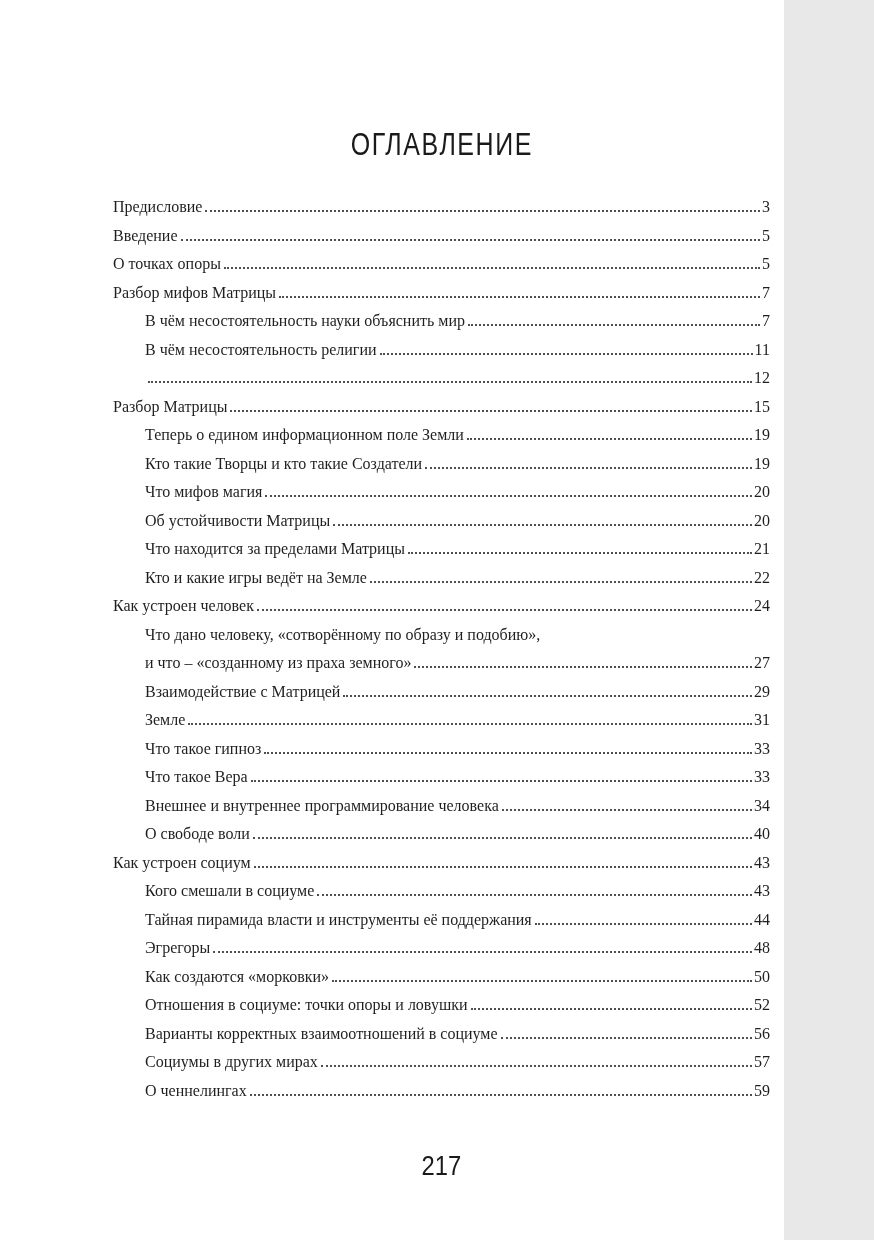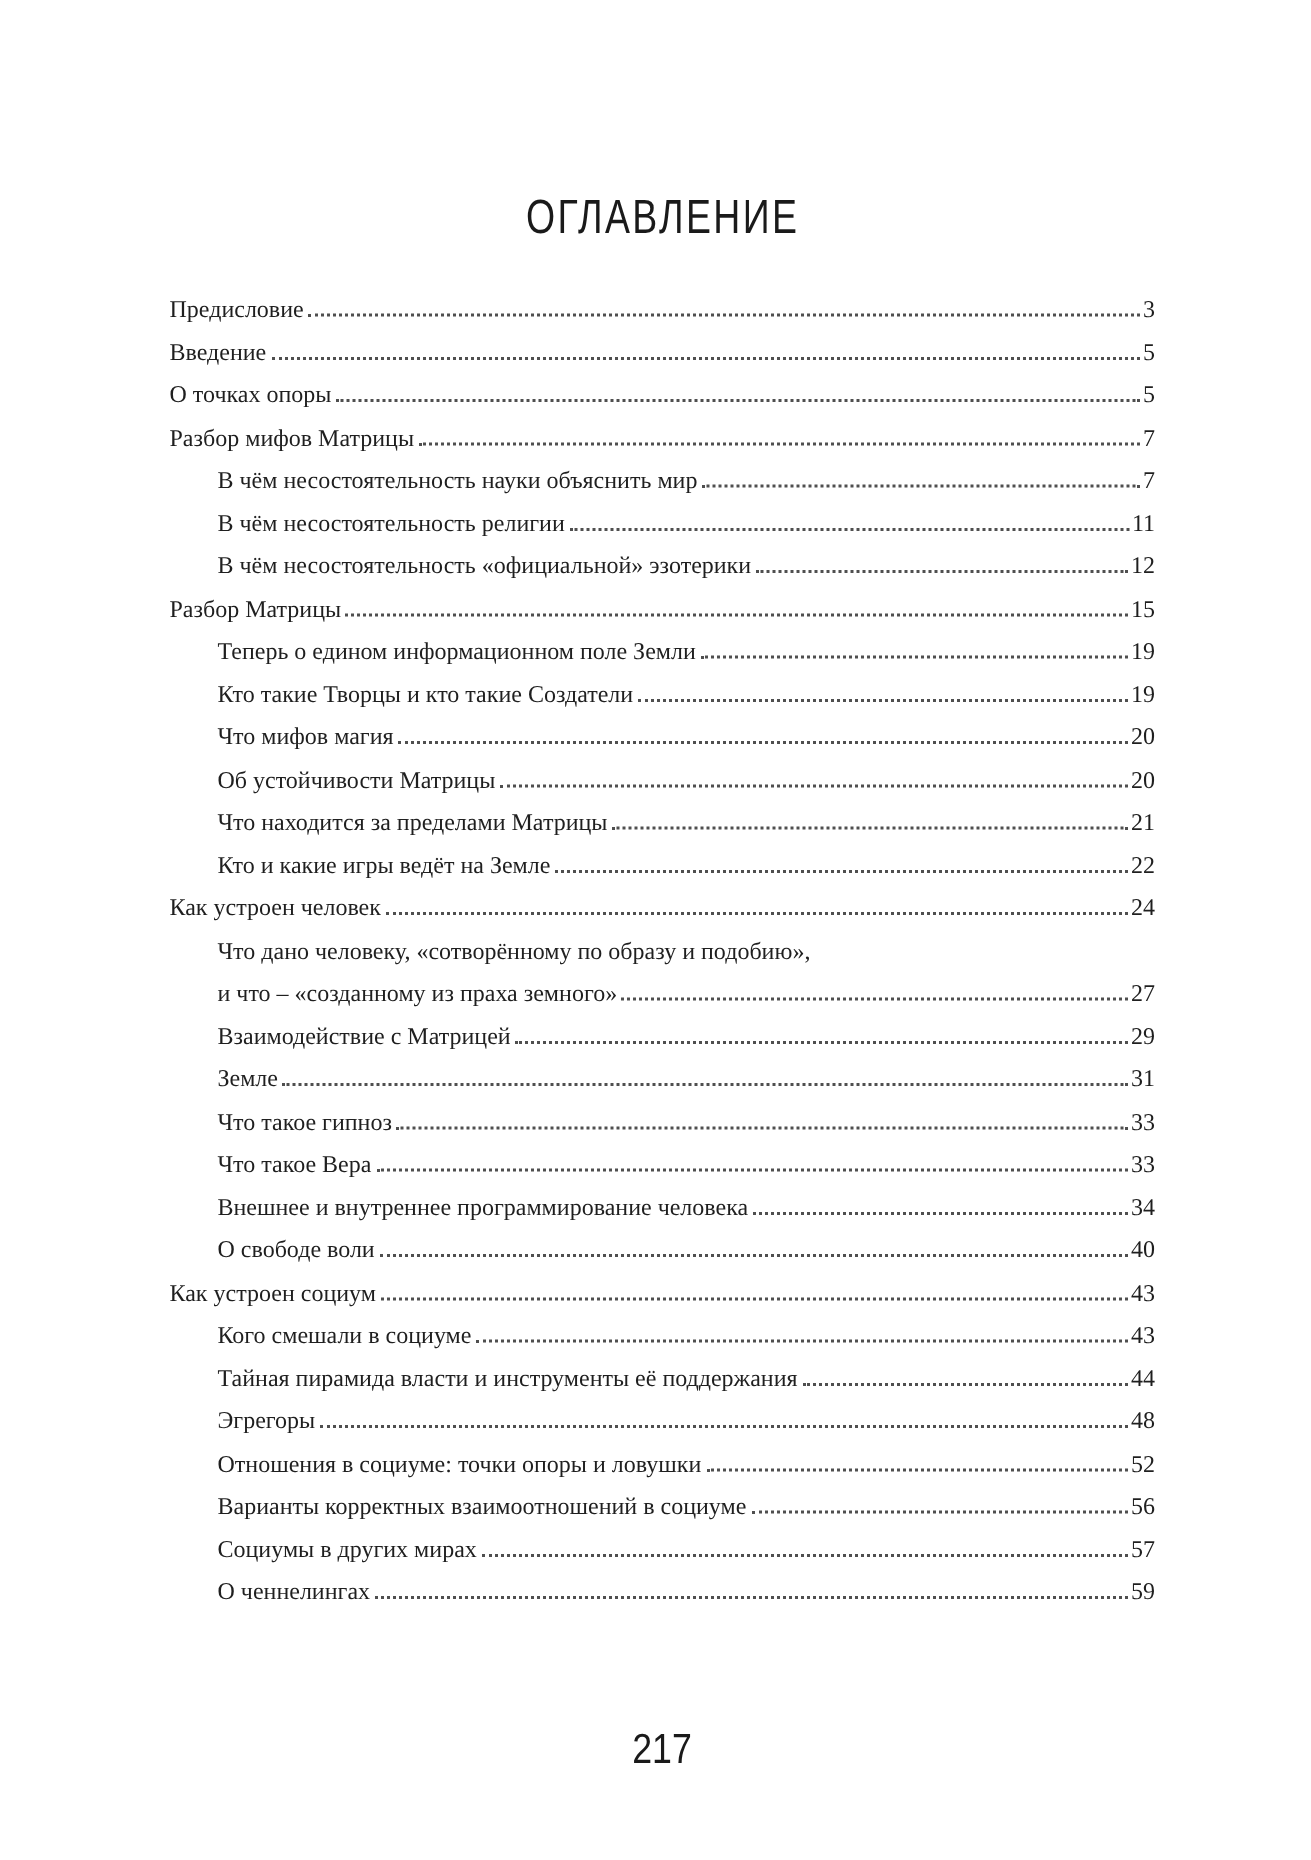--- a/index.html
+++ b/index.html
@@ -4,21 +4,21 @@
 <style>
   :root{
     --text:#1f1f1f;
     --leader:#4f4f4f;
     --bg:#ffffff;
   }
   *{margin:0;padding:0;box-sizing:border-box;}
   html,body{background:#e8e8e8;}
   .page{
     position:relative;
-    width:874px;
+    width:784px;
     height:1240px;
     background:var(--bg);
     font-family:"Liberation Serif","DejaVu Serif",serif;
     color:var(--text);
     overflow:hidden;
   }
   .content{
     position:absolute;
     left:113px;
     top:0;
@@ -109,21 +109,20 @@
     <span class="toc-label">В чём несостоятельность науки объяснить мир</span>
     <span class="toc-leader"></span>
     <span class="toc-page">7</span>
   </div>
         <div class="toc-row level-1">
     <span class="toc-label">В чём несостоятельность религии</span>
     <span class="toc-leader"></span>
     <span class="toc-page">11</span>
   </div>
         <div class="toc-row level-1">
-    <span class="toc-label">В чём несостоятельность «официальной» эзотерики</span>
     <span class="toc-leader"></span>
     <span class="toc-page">12</span>
   </div>
         <div class="toc-row level-0">
     <span class="toc-label">Разбор Матрицы</span>
     <span class="toc-leader"></span>
     <span class="toc-page">15</span>
   </div>
         <div class="toc-row level-1">
     <span class="toc-label">Теперь о едином информационном поле Земли</span>
@@ -213,20 +212,25 @@
     <span class="toc-label">Тайная пирамида власти и инструменты её поддержания</span>
     <span class="toc-leader"></span>
     <span class="toc-page">44</span>
   </div>
         <div class="toc-row level-1">
     <span class="toc-label">Эгрегоры</span>
     <span class="toc-leader"></span>
     <span class="toc-page">48</span>
   </div>
         <div class="toc-row level-1">
+    <span class="toc-label">Как создаются «морковки»</span>
+    <span class="toc-leader"></span>
+    <span class="toc-page">50</span>
+  </div>
+        <div class="toc-row level-1">
     <span class="toc-label">Отношения в социуме: точки опоры и ловушки</span>
     <span class="toc-leader"></span>
     <span class="toc-page">52</span>
   </div>
         <div class="toc-row level-1">
     <span class="toc-label">Варианты корректных взаимоотношений в социуме</span>
     <span class="toc-leader"></span>
     <span class="toc-page">56</span>
   </div>
         <div class="toc-row level-1">

